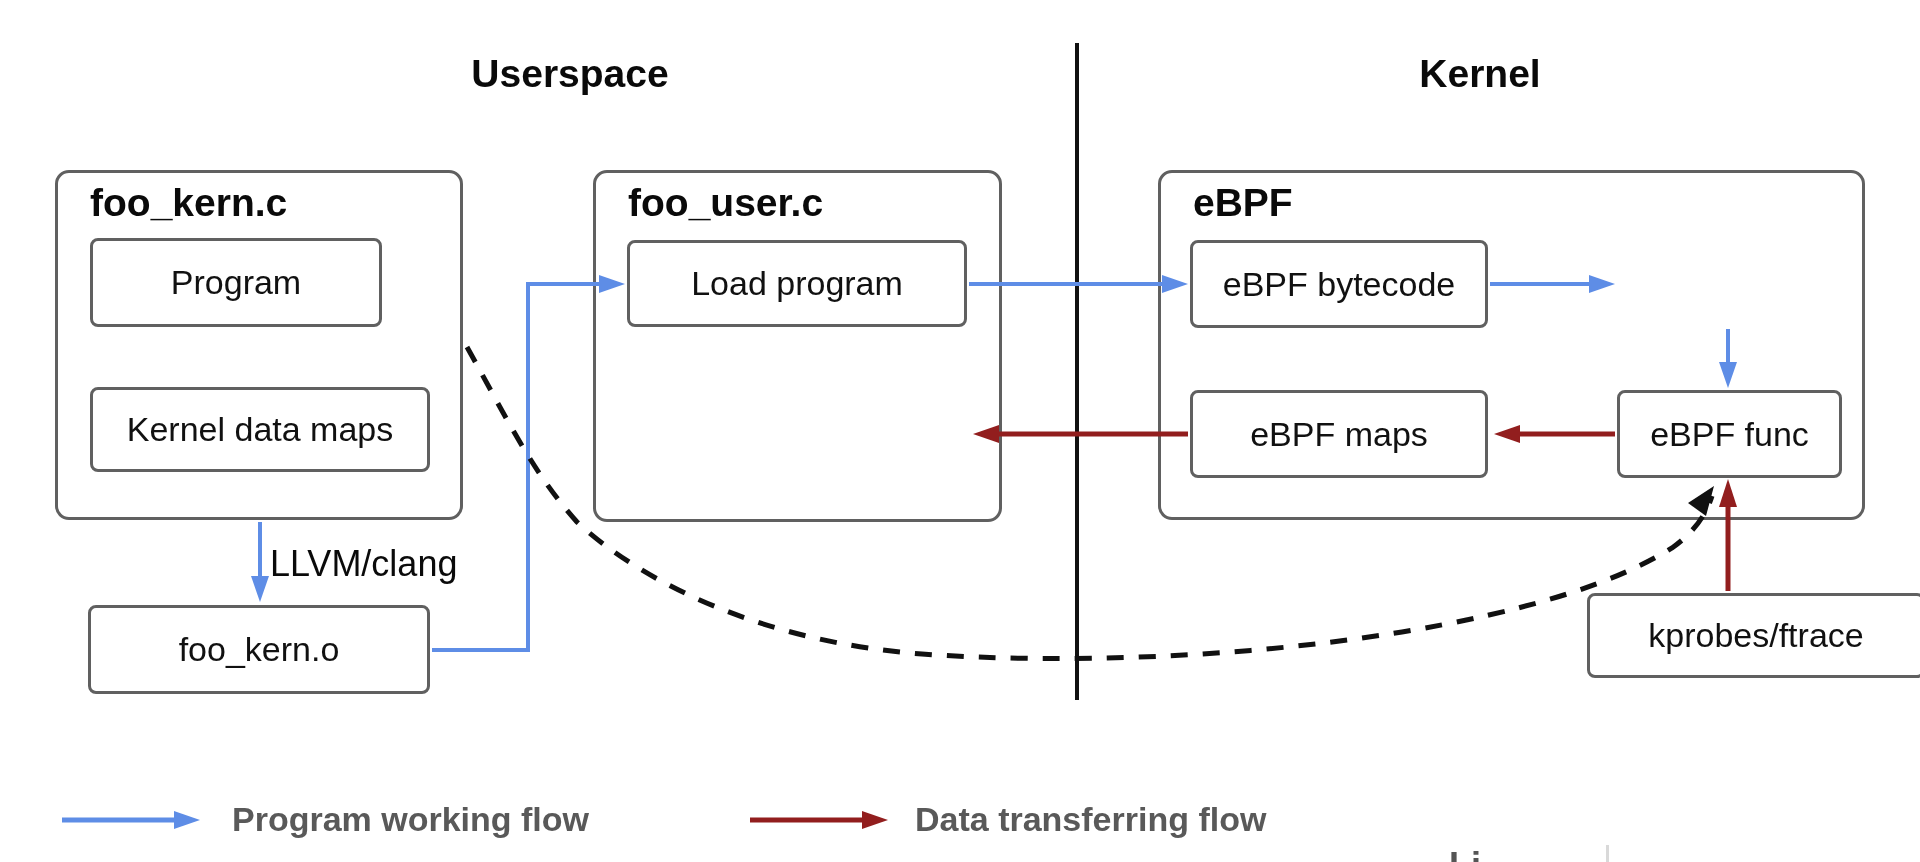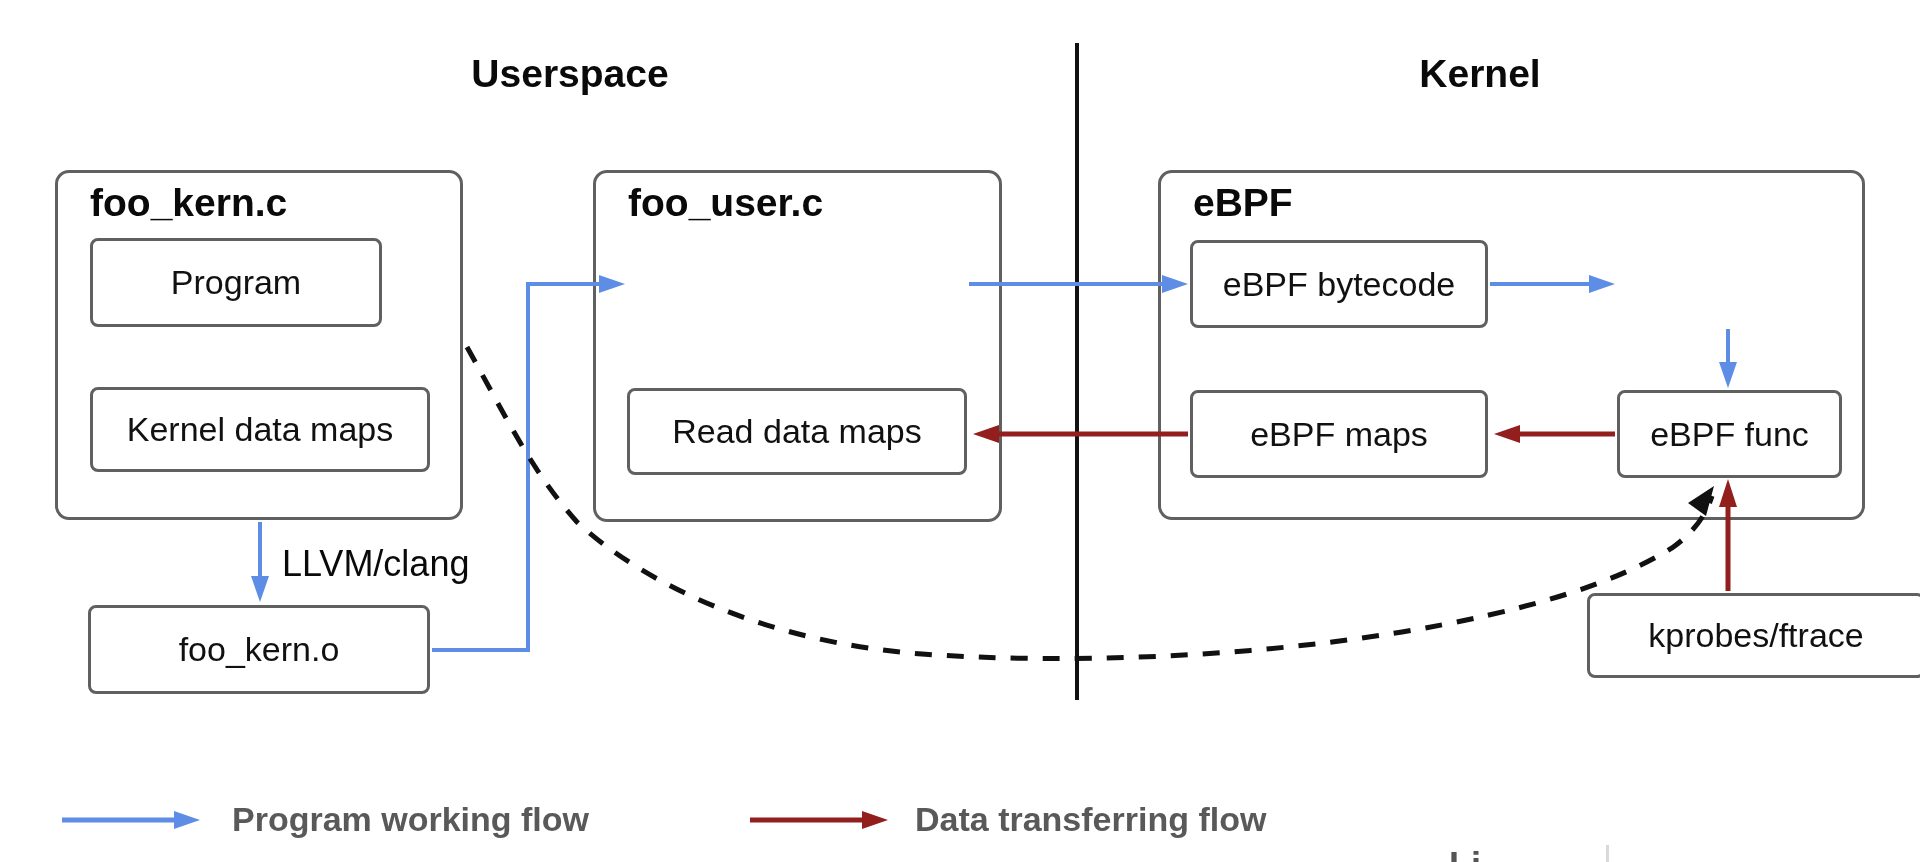--- a/index.html
+++ b/index.html
@@ -68,22 +68,22 @@
   <div class="abs node-box" style="left:90px;top:238px;width:292px;height:89px;">
     <span>Program</span>
   </div>
   <div class="abs node-box" style="left:90px;top:387px;width:340px;height:85px;">
     <span>Kernel data maps</span>
   </div>
 
   <div class="abs group-box" style="left:593px;top:170px;width:409px;height:352px;">
     <div class="group-label">foo_user.c</div>
   </div>
-  <div class="abs node-box" style="left:627px;top:388px;width:340px;height:87px;">
-    <span>Read data maps</span>
+  <div class="abs node-box" style="left:627px;top:240px;width:340px;height:87px;">
+    <span>Load program</span>
   </div>
 
   <div class="abs group-box" style="left:1158px;top:170px;width:707px;height:350px;">
     <div class="group-label">eBPF</div>
   </div>
   <div class="abs node-box" style="left:1190px;top:240px;width:298px;height:88px;">
     <span>eBPF bytecode</span>
   </div>
   <div class="abs node-box" style="left:1190px;top:390px;width:298px;height:88px;">
     <span>eBPF maps</span>
@@ -93,21 +93,21 @@
   </div>
 
   <div class="abs node-box" style="left:88px;top:605px;width:342px;height:89px;">
     <span>foo_kern.o</span>
   </div>
 
   <div class="abs node-box" style="left:1587px;top:593px;width:338px;height:85px;">
     <span>kprobes/ftrace</span>
   </div>
 
-  <div class="abs edge-label" style="left:282px;top:543px;">LLVM/clang</div>
+  <div class="abs edge-label" style="left:270px;top:543px;">LLVM/clang</div>
 
   <div class="abs legend-label" style="left:232px;top:800px;">Program working flow</div>
   <div class="abs legend-label" style="left:915px;top:800px;">Data transferring flow</div>
 
   <div class="abs watermark" style="left:1449px;top:845px;">Li</div>
   <div class="abs watermark-line" style="left:1606px;top:845px;"></div>
 
   <svg class="overlay" width="1920" height="862" viewBox="0 0 1920 862">
 
     <line class="divider" x1="1077" y1="43" x2="1077" y2="700"></line>

